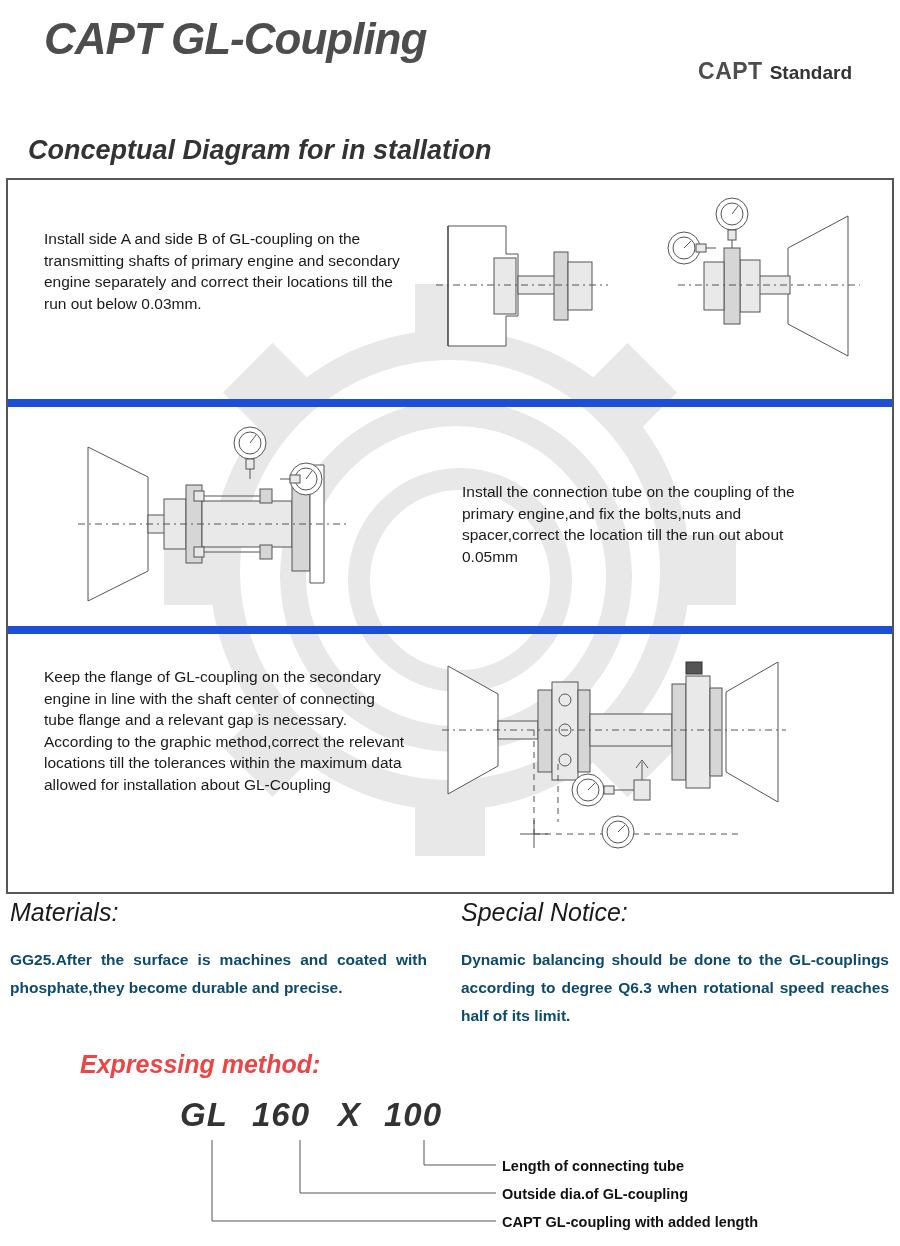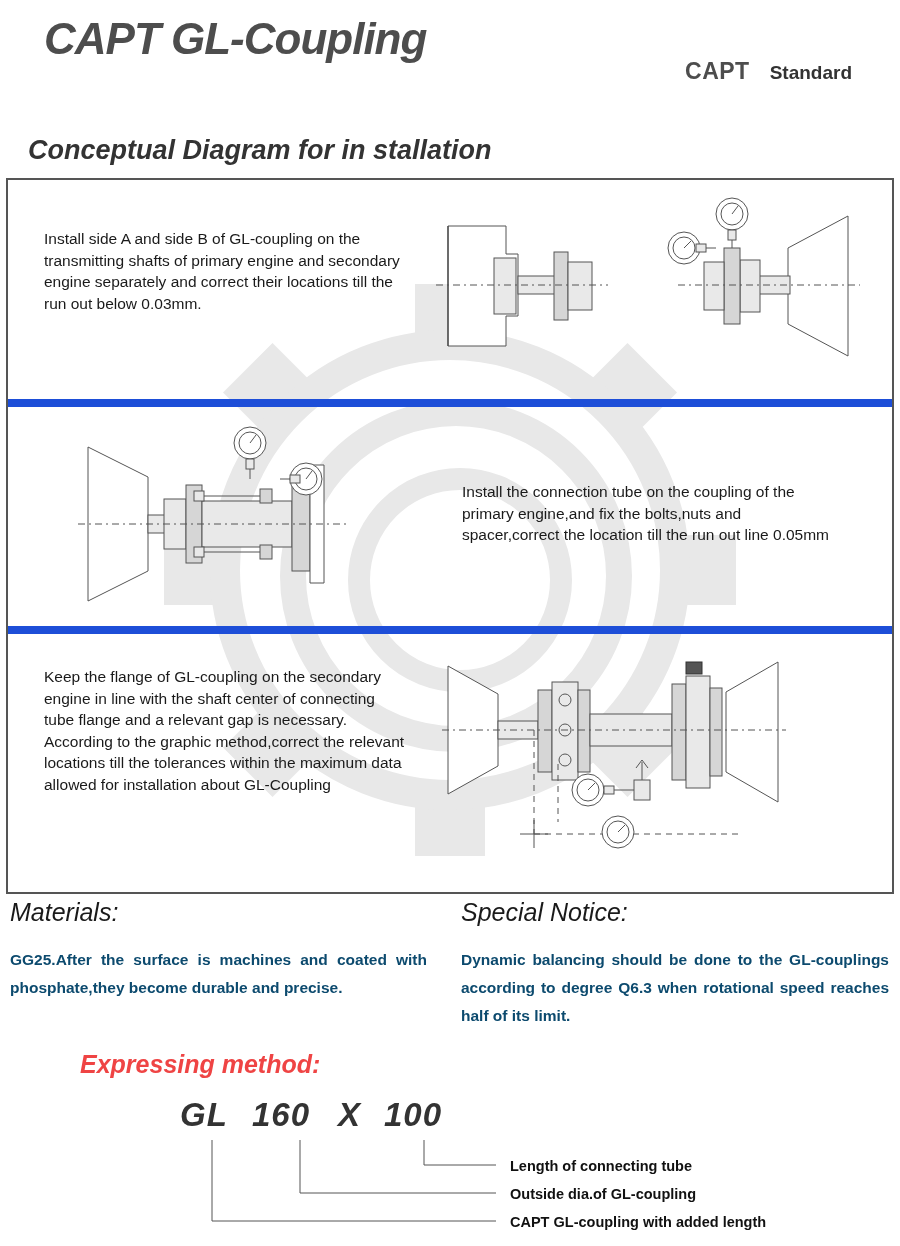--- a/index.html
+++ b/index.html
@@ -78,21 +78,21 @@
   .brand-capt {
     font-size: 23px;
     font-weight: bold;
     color: #4d4d4d;
     letter-spacing: 0.5px;
   }
   .brand-std {
     font-size: 19px;
     font-weight: bold;
     color: #333;
-    margin-left: 20px;
+    margin-left: 7px;
   }
 
   .section-title {
     position: absolute;
     left: 28px; top: 135px;
     font-size: 27px;
     font-weight: bold;
     font-style: italic;
     color: #333;
   }
@@ -172,21 +172,20 @@
   .cd-160 { width: 86px; }
   .cd-x { width: 46px; }
   .cd-100 { width: 80px; }
 
   .legend {
     position: absolute;
     left: 502px;
     font-size: 14.5px;
     font-weight: bold;
     color: #111;
-    margin-left: 8px;
   }
   .lg1 { top: 260px; }
   .lg2 { top: 288px; }
   .lg3 { top: 316px; }
 
   .leaders { position: absolute; left: 0; top: 0; width: 900px; height: 348px; pointer-events: none; }
 
   svg { display: block; }
   .ln { stroke: #444; stroke-width: 1.2; fill: none; }
   .ln-thin { stroke: #555; stroke-width: 1; fill: none; }
@@ -265,21 +264,21 @@
             <circle class="ln-thin" cx="256" cy="52" r="11" fill="none"></circle>
             <line class="ln-thin" x1="256" y1="52" x2="263" y2="45"></line>
             <rect class="fill-l" x="268" y="48" width="10" height="8"></rect>
             <line class="ln-thin" x1="278" y1="52" x2="288" y2="52"></line>
           </g>
         </svg>
       </div>
     </div>
 
     <div class="row">
-      <div class="cell-text" style="position:absolute; left:454px; top:74px; width:376px;">Install the connection tube on the coupling of the primary engine,and fix the bolts,nuts and spacer,correct the location till the run out line 0.05mm</div>
+      <div class="cell-text" style="position:absolute; left:454px; top:74px; width:376px;">Install the connection tube on the coupling of the primary engine,and fix the bolts,nuts and spacer,correct the location till the run out about 0.05mm</div>
 
       <div class="cell-art" style="left:60px; top:12px;">
         <svg width="380" height="215" viewBox="0 0 380 215">
 
           <path class="fill-w" d="M20 28 L80 58 L80 152 L20 182 Z"></path>
 
           <rect class="fill-l" x="80" y="96" width="34" height="18"></rect>
           <rect class="fill-l" x="96" y="80" width="22" height="50"></rect>
 
           <rect class="fill-m" x="118" y="66" width="16" height="78"></rect>

